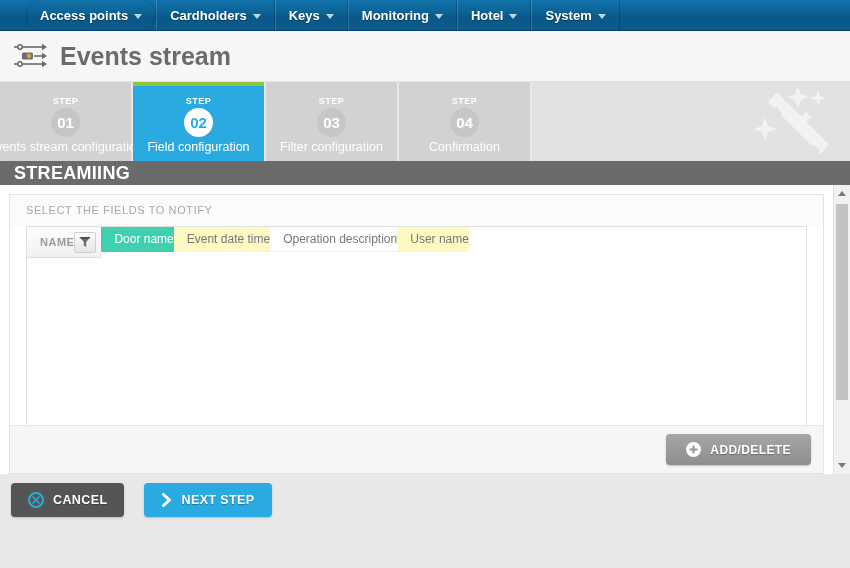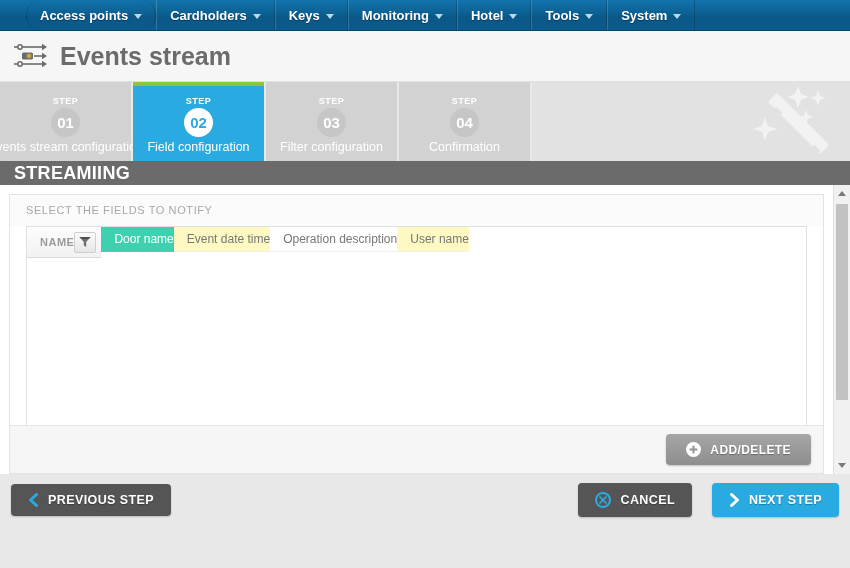--- a/index.html
+++ b/index.html
@@ -350,24 +350,20 @@
   <div class="nav-item">
     <span>Keys</span>
     <span class="caret-down"></span>
   </div>
   <div class="nav-item">
     <span>Monitoring</span>
     <span class="caret-down"></span>
   </div>
   <div class="nav-item">
     <span>Hotel</span>
-    <span class="caret-down"></span>
-  </div>
-  <div class="nav-item">
-    <span>Tools</span>
     <span class="caret-down"></span>
   </div>
   <div class="nav-item">
     <span>System</span>
     <span class="caret-down"></span>
   </div>
 </div>
 
 <div class="page-head">
   <svg class="stream-icon" viewBox="0 0 34 26">
@@ -483,26 +479,20 @@
     <div class="sb-track">
       <div class="sb-thumb"></div>
     </div>
     <div class="sb-arrow">
       <span class="tri-down"></span>
     </div>
   </div>
 </div>
 
 <div class="footer-bar">
-  <button class="btn btn-dark">
-    <svg width="11" height="14" viewBox="0 0 11 14">
-      <polyline points="8.5,1.5 2.5,7 8.5,12.5" fill="none" stroke="#29abe2" stroke-width="3" stroke-linecap="round" stroke-linejoin="round"></polyline>
-    </svg>
-    <span>PREVIOUS STEP</span>
-  </button>
 
   <div class="footer-right">
     <button class="btn btn-dark">
       <span class="circle-icon" style="border:2px solid #29abe2;width:16px;height:16px;">
         <svg width="8" height="8" viewBox="0 0 8 8">
           <line x1="1" y1="1" x2="7" y2="7" stroke="#29abe2" stroke-width="1.7" stroke-linecap="round"></line>
           <line x1="7" y1="1" x2="1" y2="7" stroke="#29abe2" stroke-width="1.7" stroke-linecap="round"></line>
         </svg>
       </span>
       <span>CANCEL</span>

